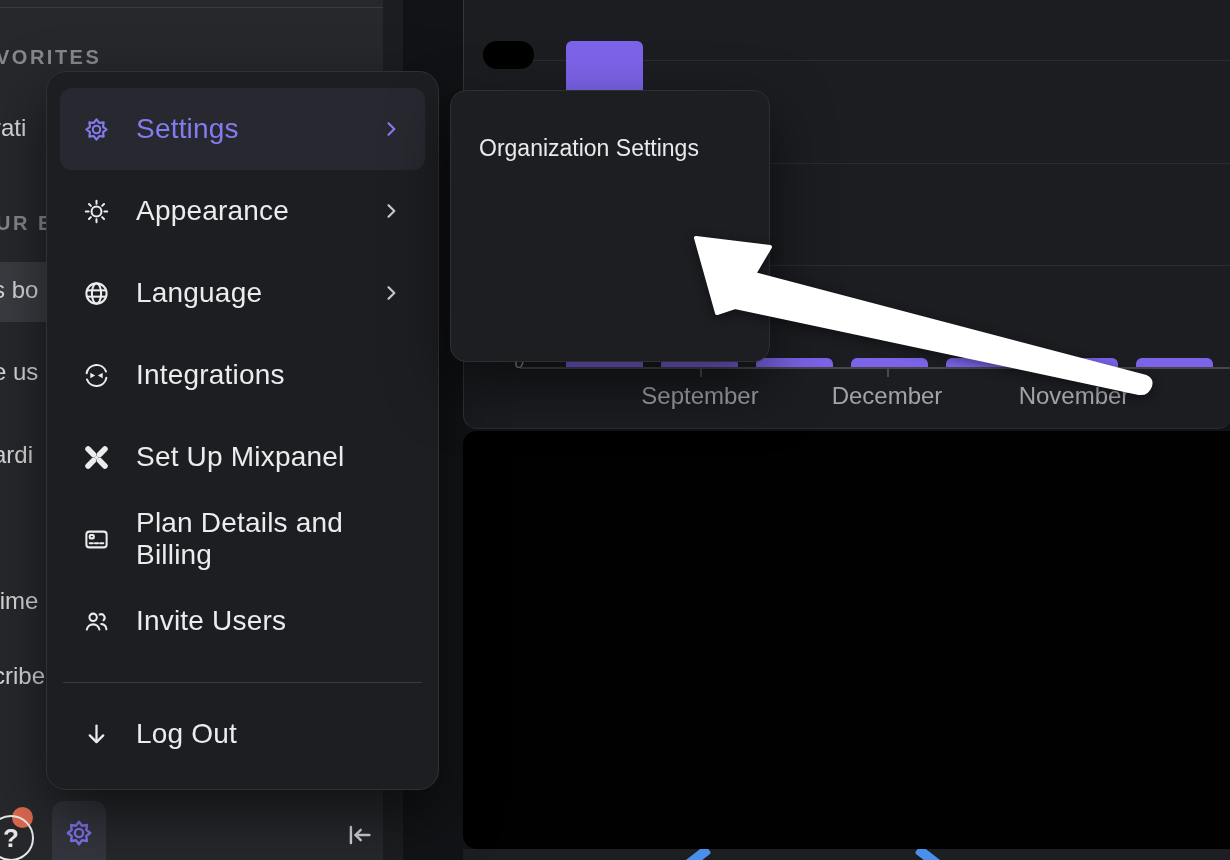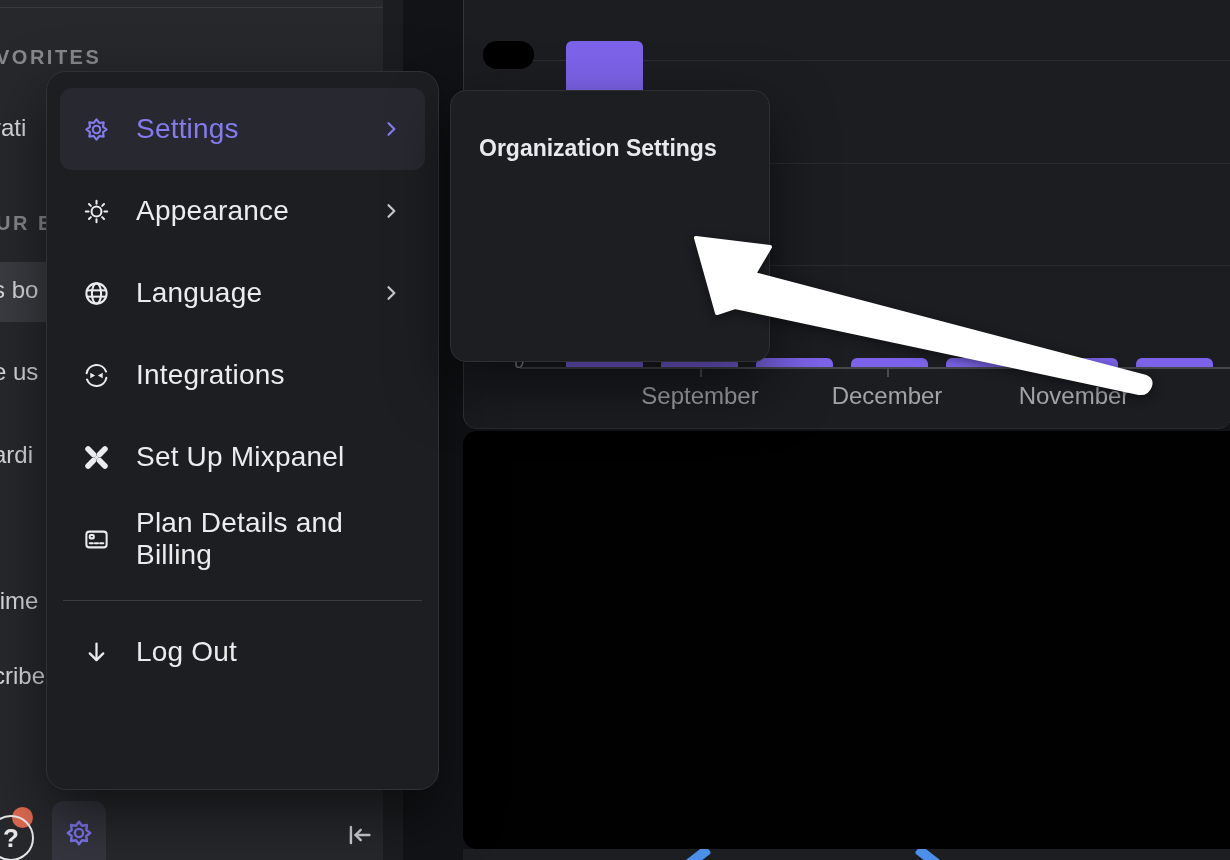--- a/index.html
+++ b/index.html
@@ -40,21 +40,21 @@
   .menu-row{position:relative;height:82px;display:flex;align-items:center;border-radius:12px;color:#ececee;cursor:pointer;}
   .menu-row.active{background:#282930;color:#837bee;}
   .menu-row .mi{width:28px;height:28px;margin-left:22px;flex:0 0 auto;display:flex;align-items:center;justify-content:center;}
   .menu-row .mlabel{margin-left:26px;font-size:28px;font-weight:500;letter-spacing:.2px;}
   .menu-row .mchev{position:absolute;right:24px;width:20px;height:20px;color:#c9c9cd;}
   .menu-row.active .mchev{color:#837bee;}
   .menu-divider{height:1px;background:#3a3b40;margin:20px 3px 20px 3px;}
 
   
   .submenu{position:absolute;left:450px;top:90px;width:320px;height:272px;background:#1d1e22;border:1px solid #2e2f33;border-radius:16px;box-shadow:0 24px 60px rgba(0,0,0,.55);z-index:6;}
-  .submenu-item{position:absolute;left:28px;height:30px;line-height:30px;color:#eaeaec;font-size:23px;font-weight:700;white-space:nowrap;cursor:pointer;}
+  .submenu-item{position:absolute;left:28px;height:30px;line-height:30px;color:#eaeaec;font-size:23px;font-weight:400;white-space:nowrap;cursor:pointer;}
 
   
   .arrow-overlay{position:absolute;left:0;top:0;width:1230px;height:860px;z-index:20;pointer-events:none;}
 
   svg{display:block;}
 </style>
 </head>
 <body>
 
 <div id="stage">
@@ -212,20 +212,31 @@
           <rect x="3" y="5" width="18" height="14" rx="2.6"></rect>
           <rect x="6" y="8" width="3.6" height="3" rx="0.8"></rect>
           <line x1="6" y1="15.4" x2="8.8" y2="15.4"></line>
             <line x1="10.6" y1="15.4" x2="13.4" y2="15.4"></line>
             <line x1="15.2" y1="15.4" x2="18" y2="15.4"></line>
         </svg>
       </span>
       <span class="mlabel">Plan Details and Billing</span>
     </div>
 
+    <div class="menu-row">
+      <span class="mi">
+        <svg width="27" height="27" viewBox="0 0 24 24" fill="none" stroke="currentColor" stroke-width="1.8" stroke-linecap="round">
+          <circle cx="9" cy="8.3" r="3.3"></circle>
+          <path d="M3.4 19.2 a5.7 5.7 0 0 1 11.2 0"></path>
+          <path d="M14.8 5.8 a3.1 3.1 0 0 1 3.4 5.1"></path>
+          <path d="M16.2 14.3 c2.6 0.2 4.3 2 4.6 4.6"></path>
+        </svg>
+      </span>
+      <span class="mlabel">Invite Users</span>
+    </div>
 
     <div class="menu-divider"></div>
 
     <div class="menu-row" style="height:62px">
       <span class="mi">
         <svg width="27" height="27" viewBox="0 0 24 24" fill="none" stroke="currentColor" stroke-width="2" stroke-linecap="round" stroke-linejoin="round">
           <line x1="12" y1="4" x2="12" y2="18.5"></line>
           <polyline points="6,12.8 12,18.8 18,12.8"></polyline>
         </svg>
       </span>

